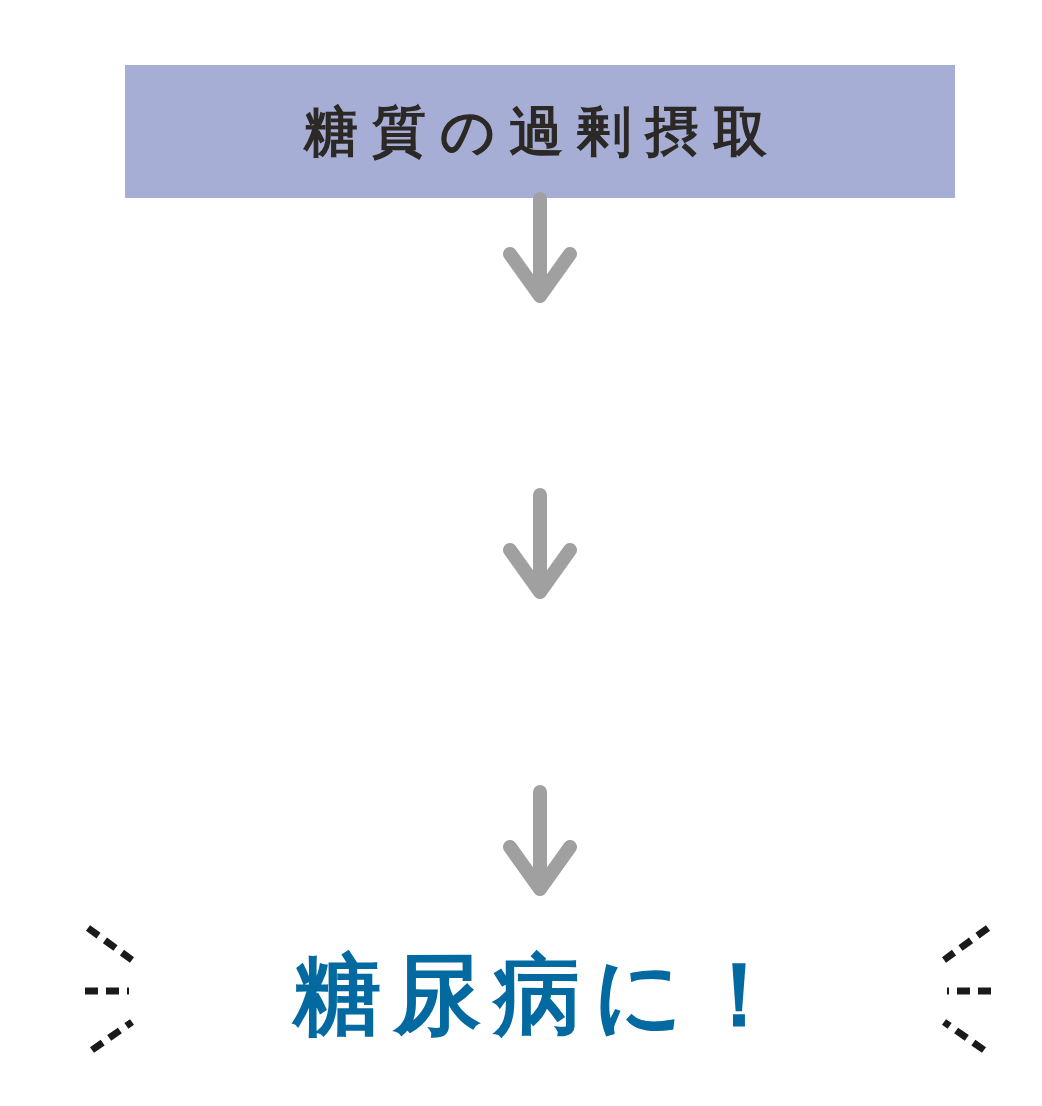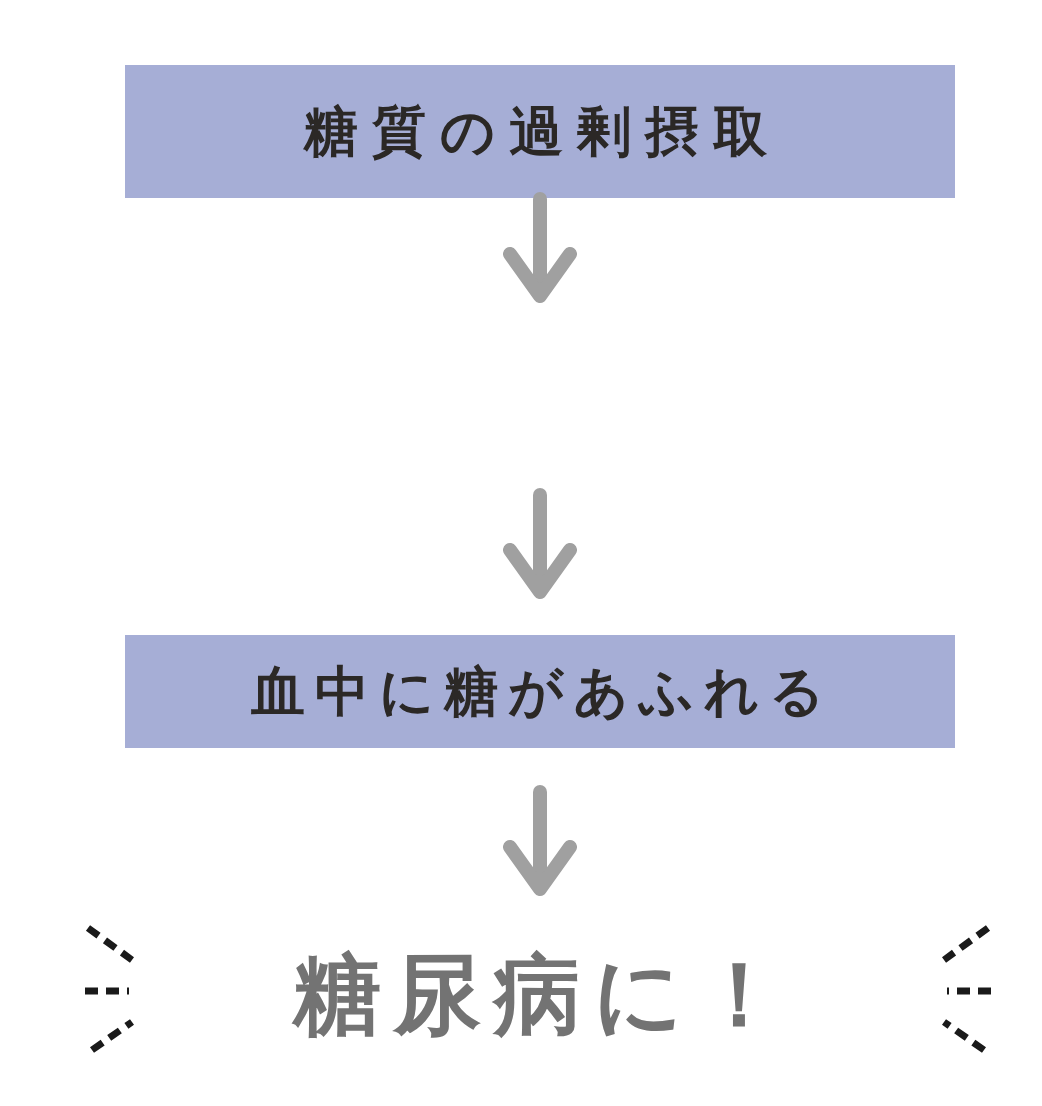--- a/index.html
+++ b/index.html
@@ -49,21 +49,21 @@
     position: absolute;
     left: 125px;
     top: 928px;
     width: 830px;
     height: 134px;
     display: flex;
     align-items: center;
     justify-content: center;
   }
   .result-text {
-    color: #737373;
+    color: #0369a1;
     font-size: 88px;
     font-weight: 700;
     letter-spacing: 12px;
     line-height: 1;
     white-space: nowrap;
     text-indent: 0.1em;
   }
   .emphasis {
     position: absolute;
     top: 924px;
@@ -86,23 +86,20 @@
     <line x1="37" y1="7" x2="37" y2="100" stroke="#a0a0a0" stroke-width="14" stroke-linecap="round"></line>
     <polyline points="7,62 37,104 67,62" fill="none" stroke="#a0a0a0" stroke-width="14" stroke-linecap="round" stroke-linejoin="round"></polyline>
   </svg>
 
 
   <svg class="arrow arrow-2" viewBox="0 0 74 112">
     <line x1="37" y1="7" x2="37" y2="100" stroke="#a0a0a0" stroke-width="14" stroke-linecap="round"></line>
     <polyline points="7,62 37,104 67,62" fill="none" stroke="#a0a0a0" stroke-width="14" stroke-linecap="round" stroke-linejoin="round"></polyline>
   </svg>
 
-  <div class="step-box step-3">
-    <span class="step-label">血中に糖があふれる</span>
-  </div>
 
   <svg class="arrow arrow-3" viewBox="0 0 74 112">
     <line x1="37" y1="7" x2="37" y2="100" stroke="#a0a0a0" stroke-width="14" stroke-linecap="round"></line>
     <polyline points="7,62 37,104 67,62" fill="none" stroke="#a0a0a0" stroke-width="14" stroke-linecap="round" stroke-linejoin="round"></polyline>
   </svg>
 
   <svg class="emphasis emphasis-left" viewBox="0 0 50 134">
     <line x1="4" y1="4" x2="48" y2="36" stroke="#1a1a1a" stroke-width="7" stroke-dasharray="13 8"></line>
     <line x1="1" y1="67" x2="45" y2="67" stroke="#1a1a1a" stroke-width="7" stroke-dasharray="13 8"></line>
     <line x1="8" y1="126" x2="48" y2="98" stroke="#1a1a1a" stroke-width="7" stroke-dasharray="13 8"></line>

